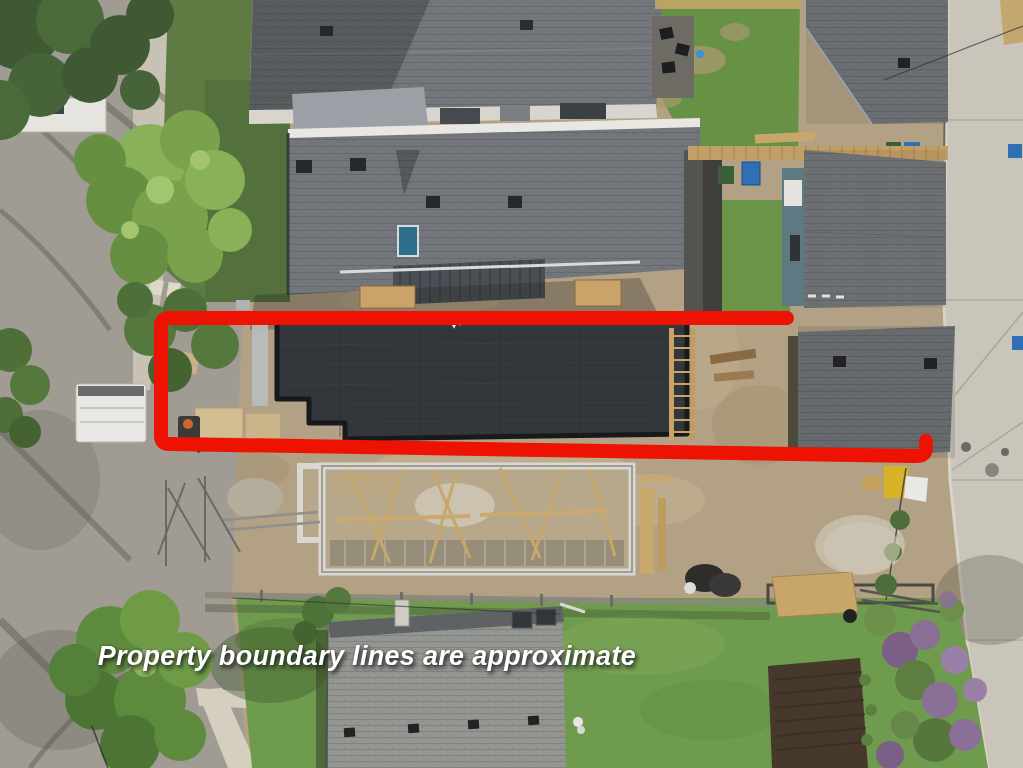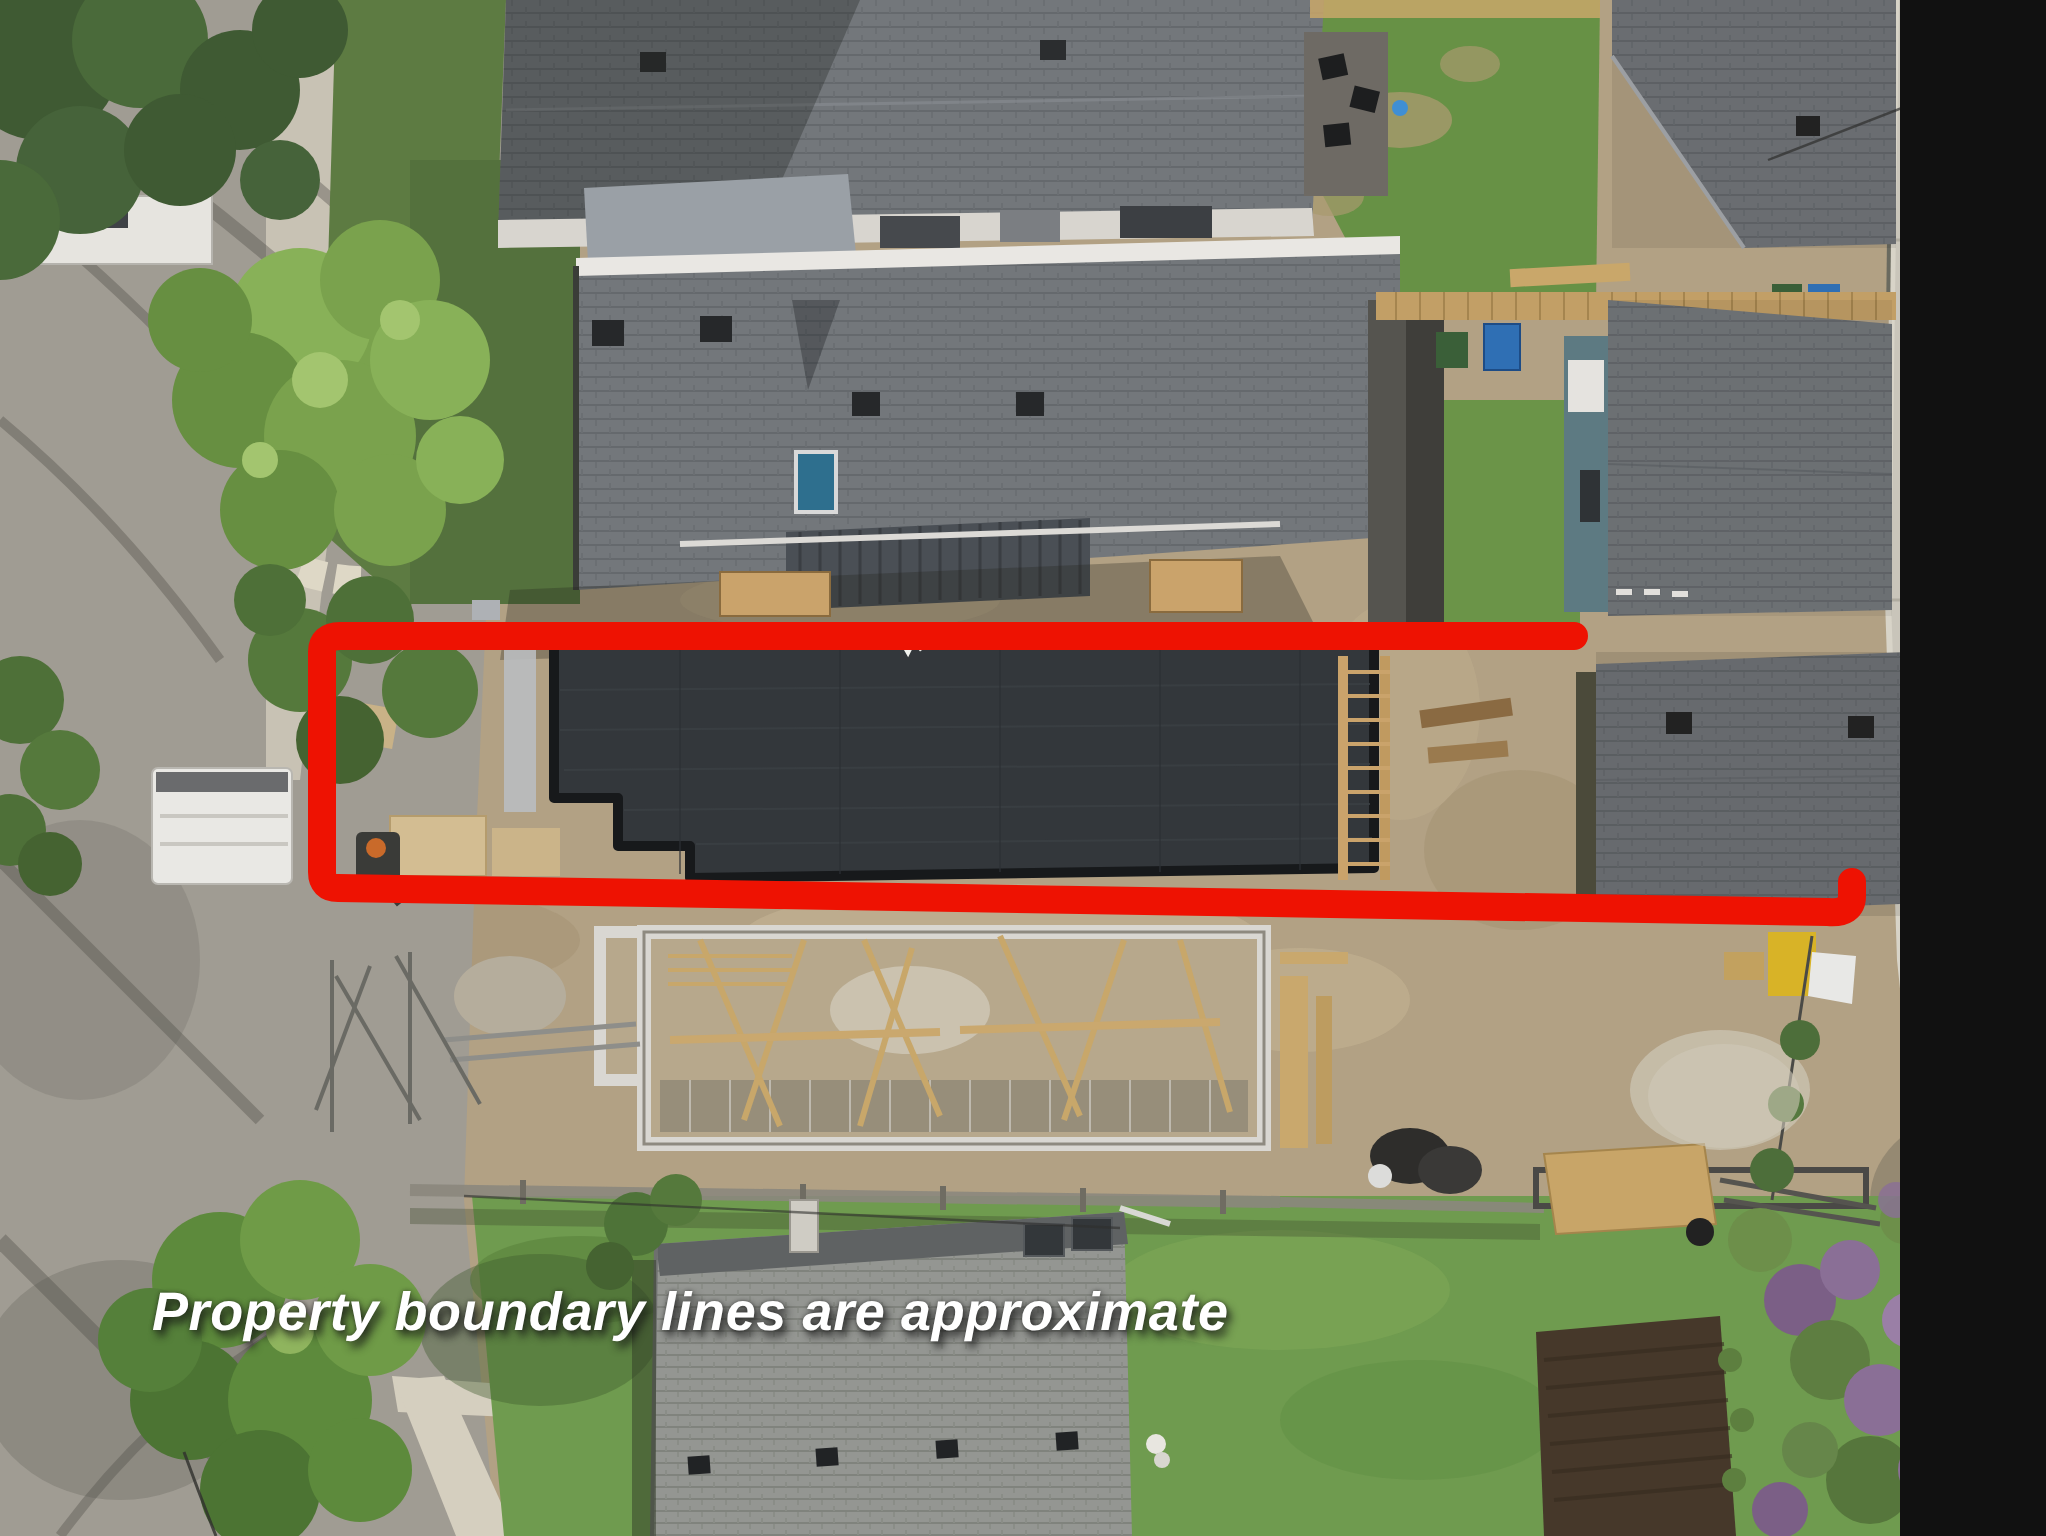--- a/index.html
+++ b/index.html
@@ -1,17 +1,17 @@
 <!DOCTYPE html>
 <html style="--boundary: #ee1202; --annotation_text: #ffffff;"><head>
 <meta charset="utf-8">
 <style>
   html,body{margin:0;padding:0;background:#111;}
-  .stage{position:relative;width:950px;height:768px;overflow:hidden;
-         font-family:"Liberation Sans",sans-serif;background:#8b5cf6;}
+  .stage{position:relative;width:1023px;height:768px;overflow:hidden;
+         font-family:"Liberation Sans",sans-serif;background:#8b5cf6;text-align:right;}
   .stage svg{position:absolute;left:0;top:0;display:block;}
   .annotation{
     position:absolute;left:76px;top:641px;width:560px;
     font-family:"Liberation Sans",sans-serif;
     font-style:italic;font-weight:700;font-size:27px;letter-spacing:.3px;
     color:var(--annotation_text,#fff);
     text-shadow:2px 3px 4px rgba(20,20,20,.85),0 0 2px rgba(20,20,20,.55);
     white-space:nowrap;pointer-events:none;}
   path.red-path{stroke:var(--boundary,#ee1202);}
 </style>

